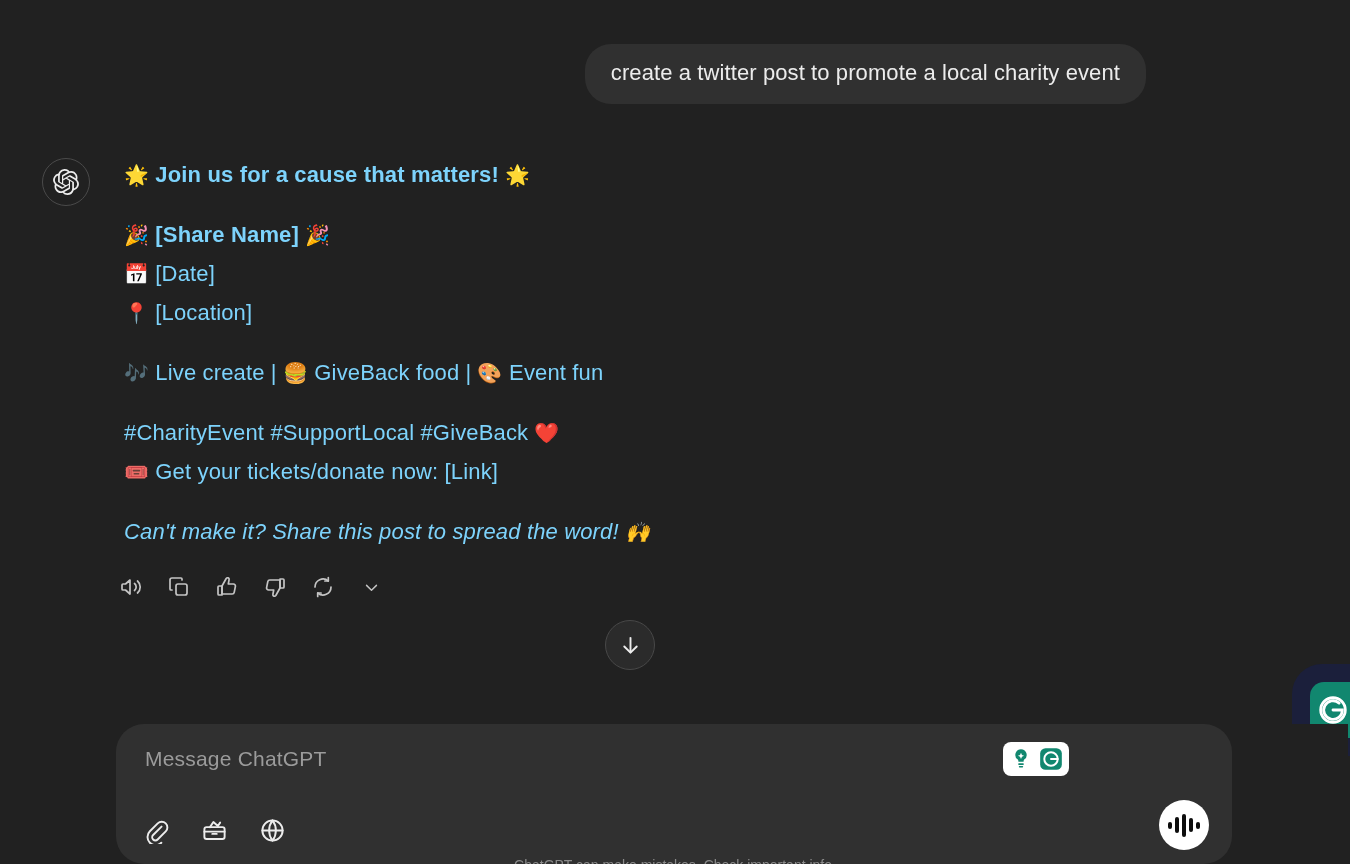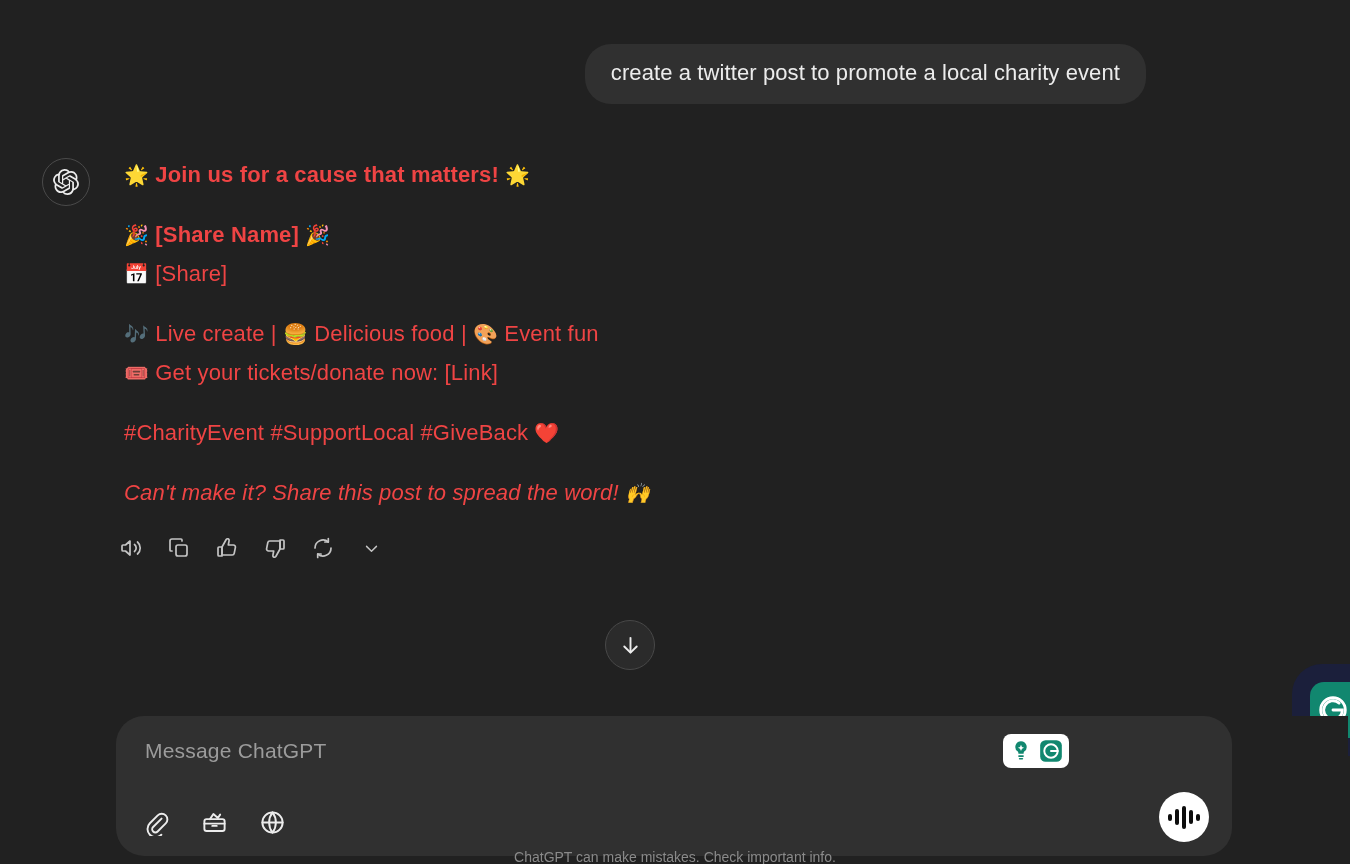--- a/index.html
+++ b/index.html
@@ -64,21 +64,21 @@
 
   .assistant-body {
     padding-left: 34px;
     padding-top: 3px;
     max-width: 1120px;
   }
 
   .msg-line {
     font-size: 22px;
     line-height: 1.32;
-    color: #ef4444;
+    color: #7dd3fc;
     letter-spacing: .15px;
     white-space: nowrap;
   }
   .msg-line.bold { font-weight: bold; }
   .msg-line.italic { font-style: italic; }
   .emoji {
     font-family: "DejaVu Sans", sans-serif;
     font-size: 20px;
   }
 
@@ -113,21 +113,21 @@
     display: flex;
     align-items: center;
     justify-content: center;
     z-index: 30;
   }
   .scroll-down svg { width: 23px; height: 23px; color: #ececec; }
 
   
   .composer-wrap {
     position: absolute;
-    left: 0; bottom: 8px;
+    left: 0; bottom: 0;
     width: 1348px;
     background: #212121;
     padding-bottom: 0;
     z-index: 20;
   }
   .composer {
     position: relative;
     margin: 0 auto;
     width: 1116px;
     height: 140px;
@@ -262,42 +262,46 @@
       </div>
 
       <div class="gap-lg">
         <div class="msg-line bold">
           <span class="emoji">🎉</span>
           <span>[Share Name]</span>
           <span class="emoji">🎉</span>
         </div>
         <div class="msg-line gap-sm">
           <span class="emoji">📅</span>
-          <span>[Share]</span>
+          <span>[Date]</span>
+        </div>
+        <div class="msg-line gap-sm">
+          <span class="emoji">📍</span>
+          <span>[Location]</span>
         </div>
       </div>
 
 
       <div class="msg-line gap-lg">
         <span class="emoji">🎶</span>
         <span>Live create  |</span>
         <span class="emoji">🍔</span>
-        <span>Delicious food  |</span>
+        <span>GiveBack food  |</span>
         <span class="emoji">🎨</span>
         <span>Event fun</span>
+      </div>
+
+      <div class="msg-line gap-lg">
+        <span>#CharityEvent #SupportLocal #GiveBack</span>
+        <span class="emoji">❤️</span>
       </div>
 
       <div class="msg-line gap-sm">
         <span class="emoji">🎟️</span>
         <span>Get your tickets/donate now: [Link]</span>
-      </div>
-
-      <div class="msg-line gap-lg">
-        <span>#CharityEvent #SupportLocal #GiveBack</span>
-        <span class="emoji">❤️</span>
       </div>
 
       <div class="msg-line italic gap-lg">
         <span>Can't make it? Share this post to spread the word!</span>
         <span class="emoji">🙌</span>
       </div>
 
     </div>
   </div>
 

